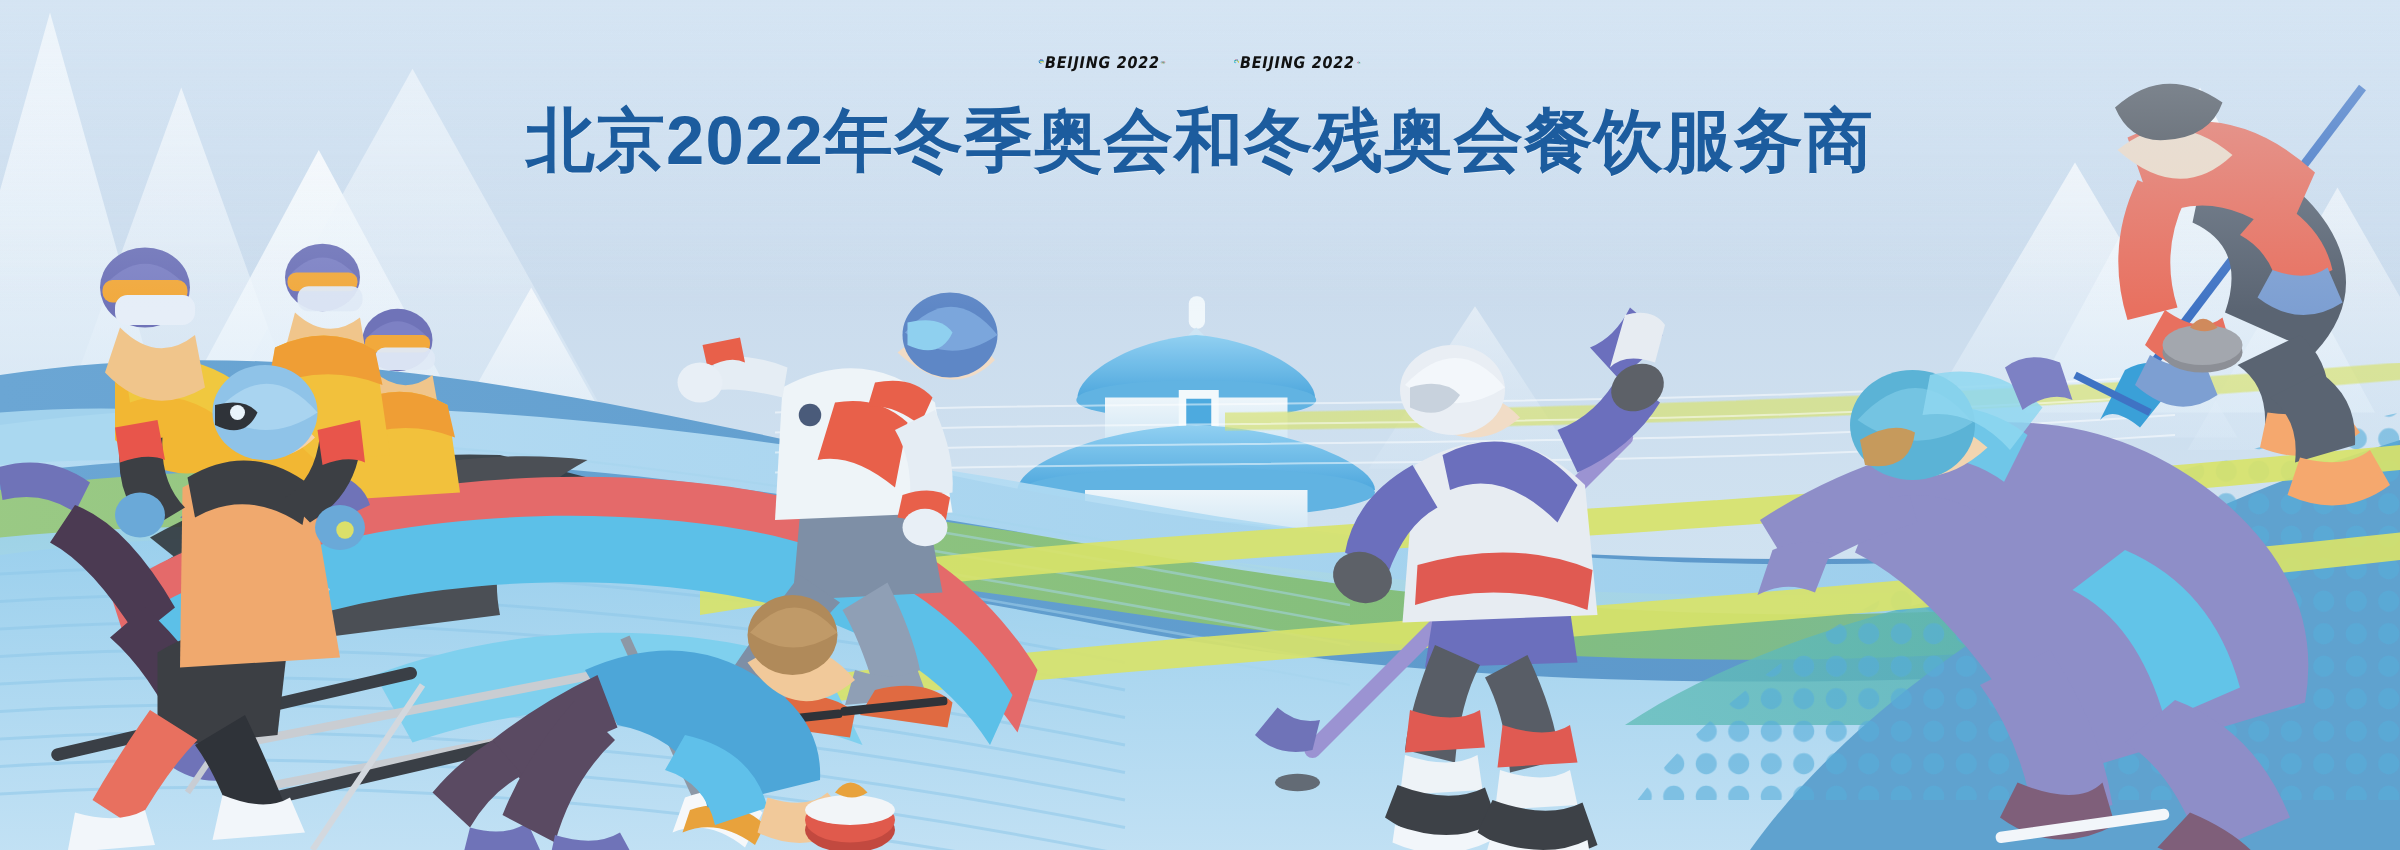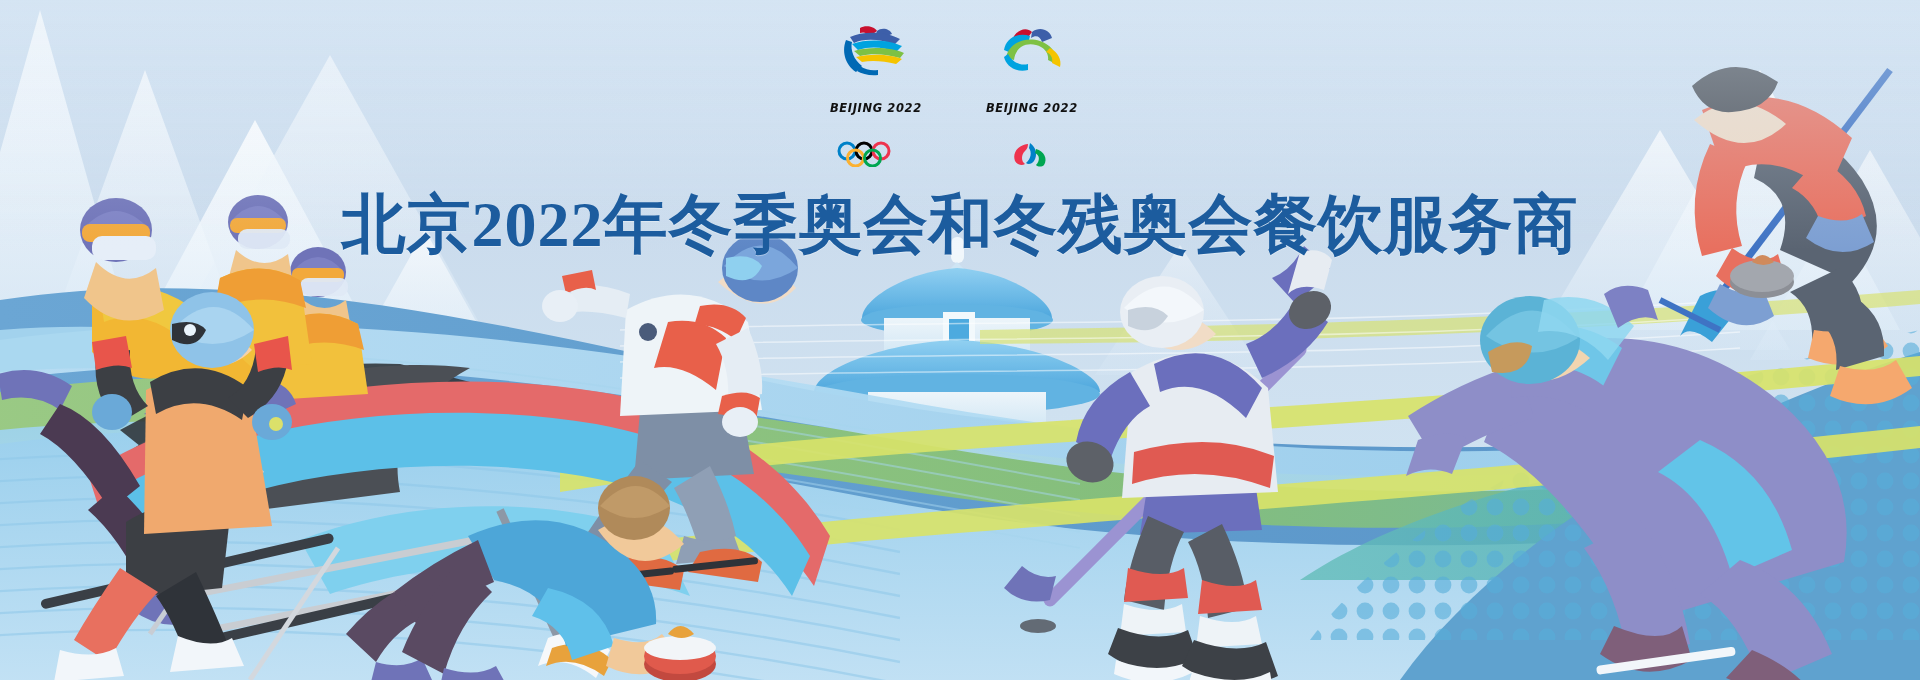--- a/index.html
+++ b/index.html
@@ -9,33 +9,32 @@
   #banner{
     position:relative;width:1920px;height:680px;overflow:hidden;
     background:linear-gradient(180deg,#cfe0f1 0%,#cbdced 35%,#cfe1f0 60%,#d4e7f4 100%);
   }
   .layer{position:absolute;left:0;top:0;width:1920px;height:680px;overflow:hidden;}
   .layer svg{position:absolute;left:0;top:0;}
 
   
   #header{position:absolute;left:0;top:0;width:1920px;z-index:60;text-align:center;}
   #emblems{display:flex;justify-content:center;align-items:flex-start;gap:52px;padding-top:22px;}
-  .emblem{width:104px;display:flex;flex-direction:column;align-items:flex-start;gap:24px;}
+  .emblem{width:104px;display:flex;flex-direction:row;align-items:center;}
   .emblem .mark{width:86px;height:54px;}
   .emblem .wordmark{
     font-family:"DejaVu Sans","Liberation Sans",sans-serif;
     font-size:11.5px;font-weight:bold;font-style:italic;letter-spacing:0.6px;
     color:#111;margin-top:1px;white-space:nowrap;transform:scaleY(1.12);
   }
   .emblem .sub{height:26px;margin-top:2px;}
 
   #page-title{
-    margin-top:14px;
-    font-family:Liberation Serif, serif;
-    font-size:64px;font-weight:bold;letter-spacing:1px;
+    font-family:Liberation Sans, sans-serif;
+    font-size:55px;font-weight:bold;letter-spacing:1px;
     color:#1c5c9e;
     text-shadow:0 1px 0 #ffffff55;
     white-space:nowrap;
   }
 </style>
 </head>
 <body>
 
 <div id="banner">
 

